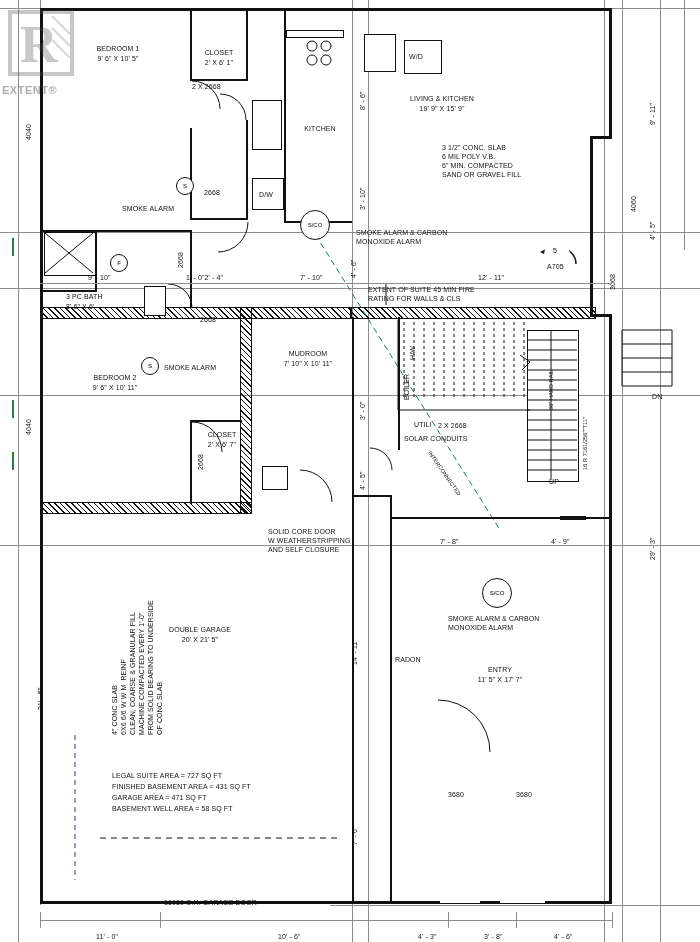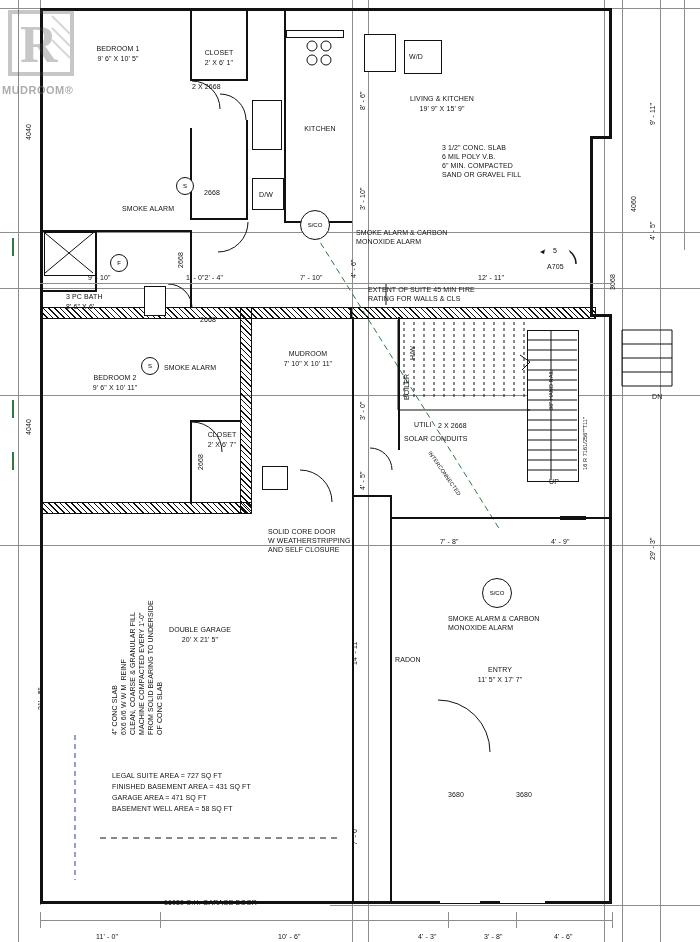--- a/index.html
+++ b/index.html
@@ -334,15 +334,15 @@
     <svg width="86" height="86">
       <rect x="2" y="2" width="62" height="62" fill="none" stroke="#4a4a4a" stroke-width="4"></rect>
       <text x="12" y="52" font-family="Liberation Serif, serif" font-size="52" font-weight="bold" fill="#4a4a4a">R</text>
       <g stroke="#7a7a7a" stroke-width="2">
         <line x1="44" y1="6" x2="62" y2="24"></line>
         <line x1="44" y1="18" x2="62" y2="36"></line>
         <line x1="44" y1="30" x2="62" y2="48"></line>
       </g>
     </svg>
   </div>
-  <div class="txt b" style="left:2px;top:86px;font-size:11px;color:#6a6a6a;opacity:.55;letter-spacing:.5px;"><span>MUDROOM®</span></div>
+  <div class="txt b" style="left:2px;top:86px;font-size:11px;color:#6a6a6a;opacity:.55;letter-spacing:.5px;"><span>EXTENT®</span></div>
 
 </div>
 
 </body></html>

